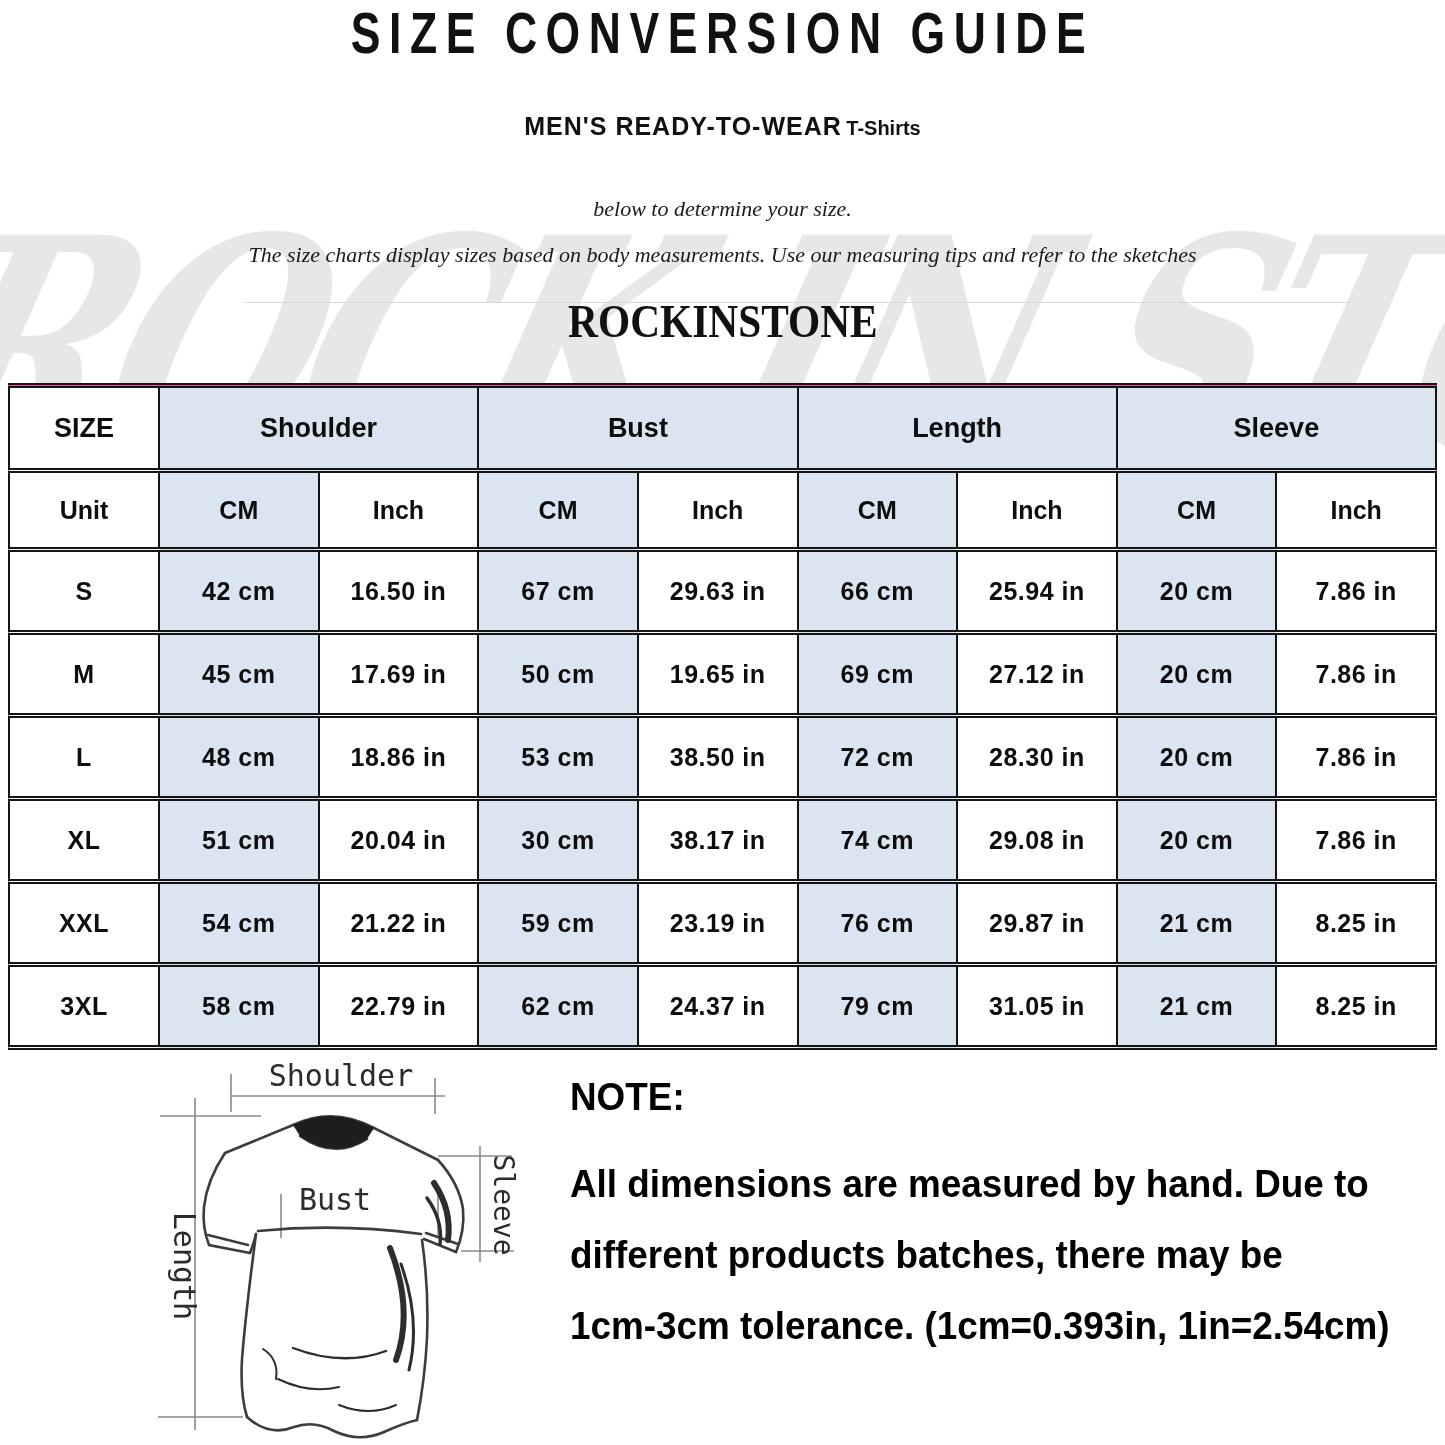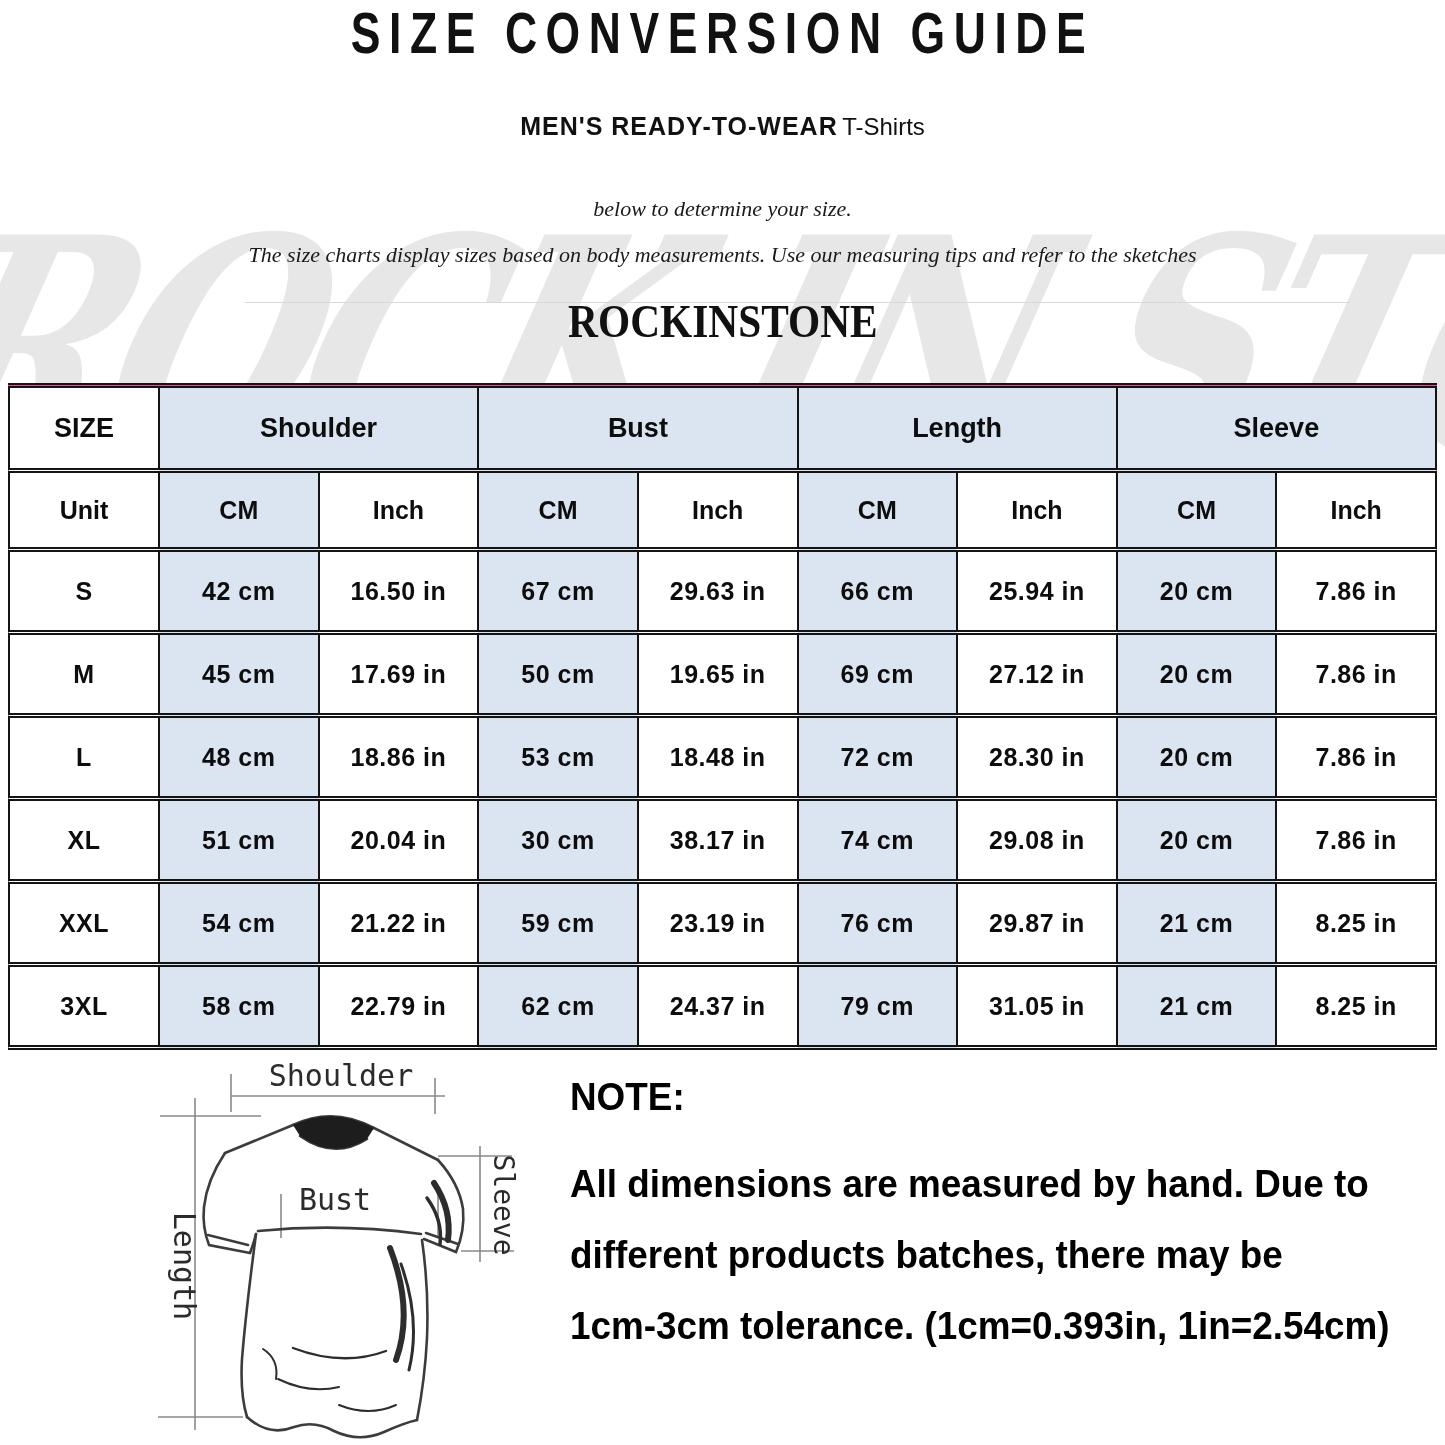--- a/index.html
+++ b/index.html
@@ -33,21 +33,21 @@
   .title-wrap{position:absolute;top:0;left:0;width:100%;text-align:center;z-index:2;}
   .title{
     display:inline-block;
     font-size:57px;font-weight:bold;
     letter-spacing:11px;
     transform:scaleX(0.78);transform-origin:center;
     white-space:nowrap;
   }
   .subtitle-wrap{position:absolute;top:112px;left:0;width:100%;text-align:center;z-index:2;}
   .subtitle-main{font-size:25px;font-weight:bold;letter-spacing:1px;}
-  .subtitle-sub{font-size:24px;font-weight:normal;}
+  .subtitle-sub{font-size:20px;font-weight:bold;}
   .desc-wrap{
     position:absolute;top:186px;left:0;width:100%;text-align:center;z-index:2;
     font-family:"Liberation Serif",serif;font-style:italic;
     font-size:22px;line-height:46px;color:#1a1a1a;
   }
   .brand-wrap{position:absolute;top:294px;left:0;width:100%;text-align:center;z-index:2;}
   .brand{
     display:inline-block;
     font-family:"Liberation Serif",serif;
     font-size:47px;font-weight:bold;letter-spacing:0px;
@@ -161,21 +161,21 @@
         <td class="blue">69 cm</td>
         <td class="white">27.12 in</td>
         <td class="blue">20 cm</td>
         <td class="white">7.86 in</td>
       </tr>
       <tr>
         <th class="white">L</th>
         <td class="blue">48 cm</td>
         <td class="white">18.86 in</td>
         <td class="blue">53 cm</td>
-        <td class="white">18.48 in</td>
+        <td class="white">38.50 in</td>
         <td class="blue">72 cm</td>
         <td class="white">28.30 in</td>
         <td class="blue">20 cm</td>
         <td class="white">7.86 in</td>
       </tr>
       <tr>
         <th class="white">XL</th>
         <td class="blue">51 cm</td>
         <td class="white">20.04 in</td>
         <td class="blue">30 cm</td>

